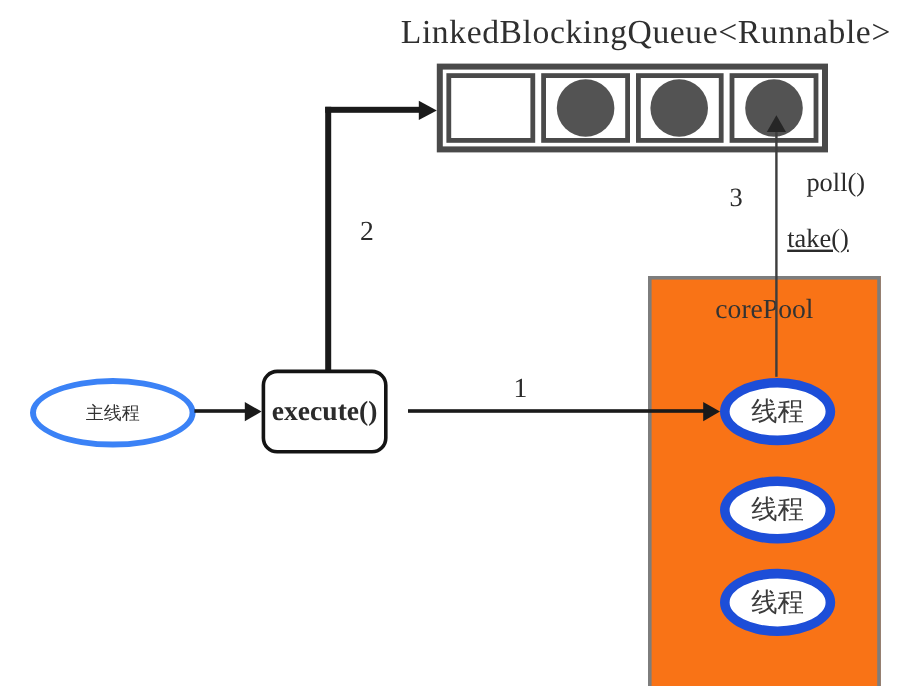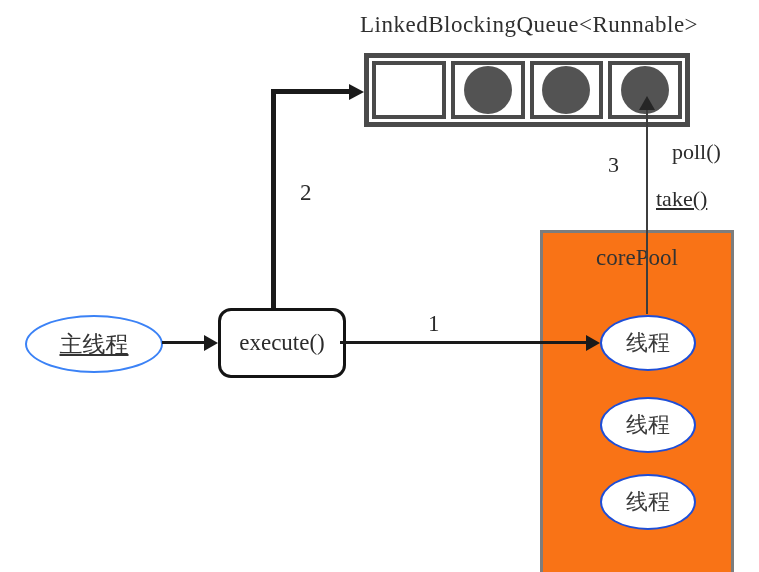--- a/index.html
+++ b/index.html
@@ -1,22 +1,22 @@
 <!DOCTYPE html>
 <html><head>
 <meta charset="utf-8">
 <style>
   html,body{margin:0;padding:0;background:#ffffff;}
   body{width:759px;height:572px;position:relative;overflow:hidden;
        font-family:"Liberation Serif","DejaVu Serif",serif;color:#2b2b2b;}
   .abs{position:absolute;}
 
   
-  #queue-title{left:360px;top:12px;width:350px;text-align:left;
-               font-size:23px;color:#2f2f2f;letter-spacing:0.5px;}
+  #queue-title{left:334px;top:12px;width:350px;text-align:left;
+               font-size:28px;color:#2f2f2f;letter-spacing:0.5px;}
 
   
   #queue{left:364px;top:53px;width:326px;height:74px;box-sizing:border-box;
          border:5px solid #4a4a4a;background:#ffffff;display:flex;
          gap:5px;padding:3px;z-index:2;}
   .qcell{flex:1;box-sizing:border-box;border:4px solid #4a4a4a;background:#ffffff;
          display:flex;align-items:center;justify-content:center;}
   .task{width:48px;height:48px;border-radius:50%;background:#535353;}
 
   
@@ -31,49 +31,49 @@
   #line3{left:646px;top:102px;width:2px;height:212px;background:#3d3d3d;z-index:5;}
   #arrow3-head{left:639px;top:96px;width:0;height:0;z-index:5;
                border-left:8px solid transparent;border-right:8px solid transparent;
                border-bottom:14px solid #262626;}
   #label-3{left:608px;top:152px;font-size:22px;}
   #label-poll{left:672px;top:139px;font-size:22px;}
   #label-take{left:656px;top:186px;font-size:22px;text-decoration:underline;}
 
   
   #main-thread{left:25px;top:315px;width:138px;height:58px;box-sizing:border-box;
-               border:2px solid #3b82f6;border-radius:50%;display:flex;
-               align-items:center;justify-content:center;font-size:23px;color:#333;text-decoration:underline;}
+               border:5px solid #3b82f6;border-radius:50%;display:flex;
+               align-items:center;justify-content:center;font-size:15px;color:#333;}
 
   
   #arrow-m-line{left:162px;top:341px;width:44px;height:3px;background:#1a1a1a;}
   #arrow-m-head{left:204px;top:334.5px;width:0;height:0;
                 border-top:8px solid transparent;border-bottom:8px solid transparent;
                 border-left:14px solid #1a1a1a;}
 
   
-  #execute-box{left:218px;top:308px;width:128px;height:70px;box-sizing:border-box;
+  #execute-box{left:218px;top:308px;width:105px;height:70px;box-sizing:border-box;
                border:3.5px solid #141414;border-radius:13px;background:#fff;
                display:flex;align-items:center;justify-content:center;
-               font-size:23px;z-index:4;}
+               font-size:23px;z-index:4;font-weight:bold;}
 
   
   #arrow1-line{left:340px;top:341px;width:248px;height:3px;background:#1a1a1a;z-index:6;}
   #arrow1-head{left:586px;top:334.5px;width:0;height:0;z-index:6;
                border-top:8px solid transparent;border-bottom:8px solid transparent;
                border-left:14px solid #1a1a1a;}
   #label-1{left:428px;top:311px;font-size:23px;z-index:6;}
 
   
   #core-pool{left:540px;top:230px;width:194px;height:393px;box-sizing:border-box;
              border:3px solid #7d7d7d;background:#f97316;z-index:1;}
   #core-pool-label{position:absolute;left:0;top:12px;width:100%;text-align:center;
                    font-size:23px;color:#333;}
   .thread{position:absolute;left:57px;width:96px;height:56px;box-sizing:border-box;
-          border:2px solid #1d4ed8;border-radius:50%;background:#fff;
+          border:8px solid #1d4ed8;border-radius:50%;background:#fff;
           display:flex;align-items:center;justify-content:center;
           font-size:22px;color:#3b3b3b;}
   .thread:nth-child(1){top:82px;}
   .thread:nth-child(2){top:164px;}
   .thread:nth-child(3){top:241px;}
 </style>
 </head>
 <body>
 
 <div class="abs" id="queue-title">LinkedBlockingQueue&lt;Runnable&gt;</div>

